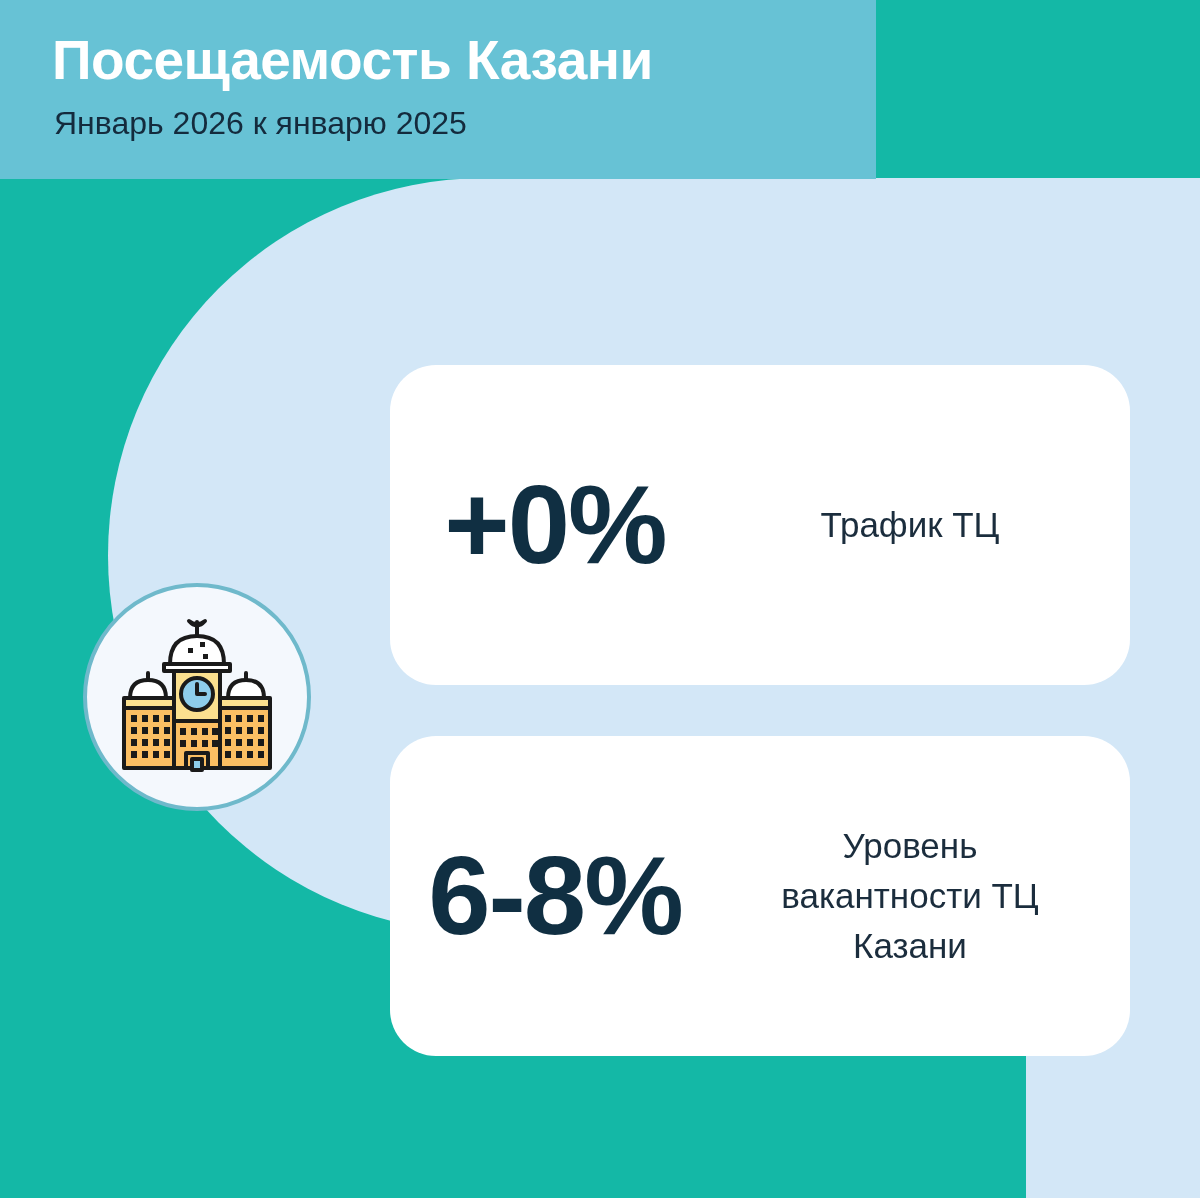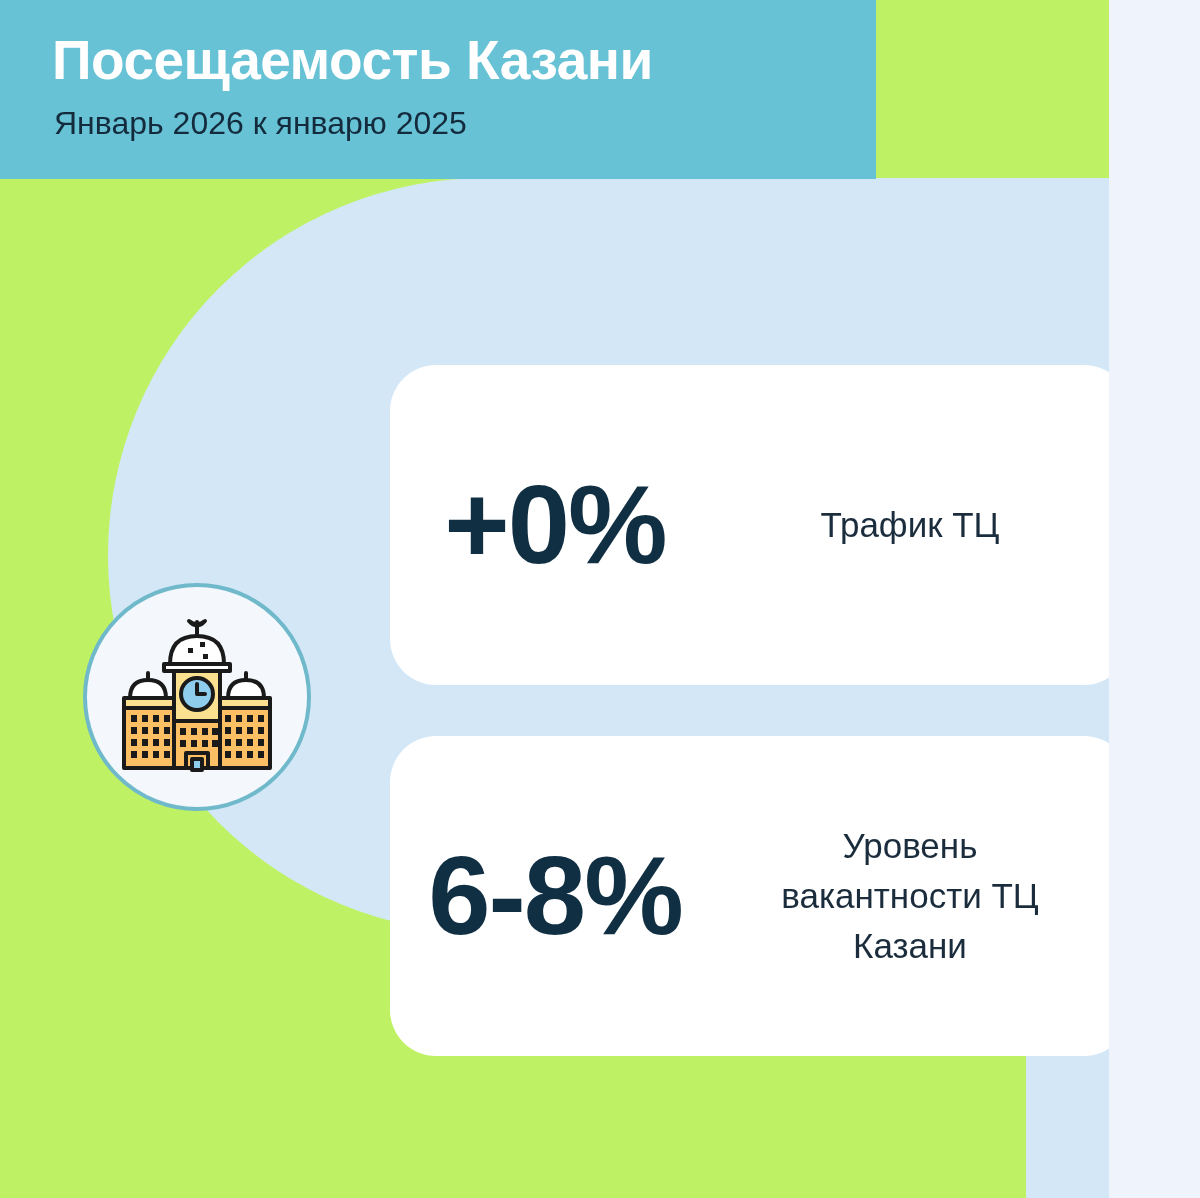--- a/index.html
+++ b/index.html
@@ -10,23 +10,23 @@
     width: 1200px;
     height: 1198px;
     background: #eff3fc;
     font-family: "Liberation Sans", sans-serif;
     overflow: hidden;
     position: relative;
   }
 
   #stage {
     position: relative;
-    width: 1109px;
+    width: 1200px;
     height: 1198px;
-    background: #bef264;
+    background: #14b8a6;
     overflow: hidden;
   }
 
   
   .bg-blob {
     position: absolute;
     left: 108px;
     top: 178px;
     width: 1092px;
     height: 755px;

